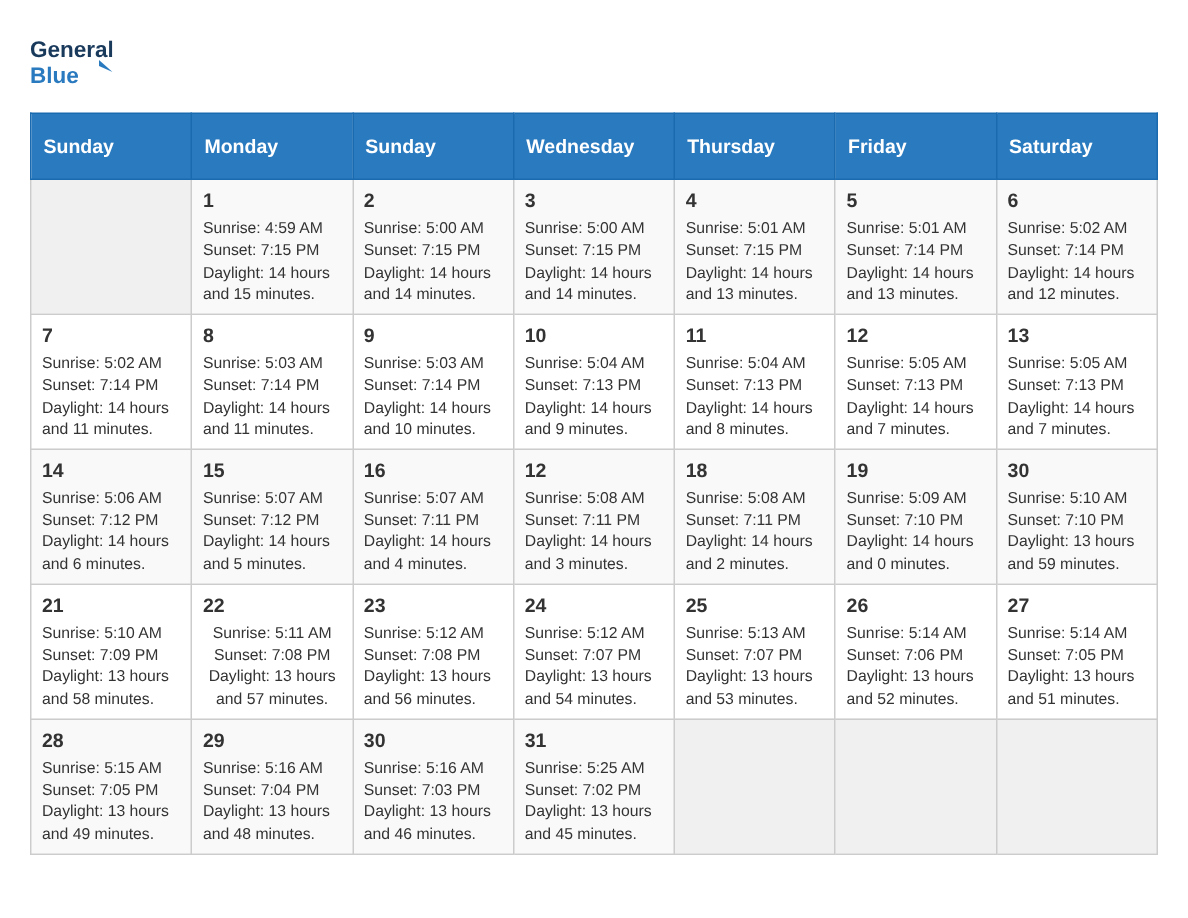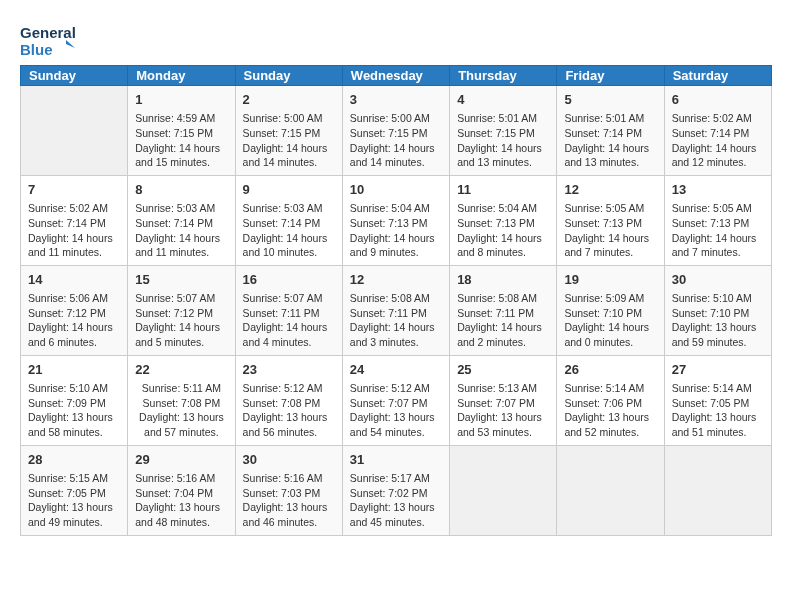--- a/index.html
+++ b/index.html
@@ -7,20 +7,21 @@
       font-family: Arial, sans-serif;
       background: #fff;
       width: 792px;
       min-height: 612px;
       padding: 20px;
     }
     .header {
       display: flex;
       justify-content: space-between;
       align-items: flex-start;
+      margin-bottom: 10px;
     }
     .logo {
       display: flex;
       align-items: center;
     }
     .title-block {
       text-align: right;
     }
     .month-title {
       font-size: 36px;
@@ -33,21 +34,21 @@
     }
     table {
       width: 100%;
       border-collapse: collapse;
       font-size: 11px;
     }
     thead tr th {
       background-color: #2a7abf;
       color: #fff;
       text-align: left;
-      padding: 2px 8px;
+      padding: 14px 8px;
       font-size: 13px;
       font-weight: bold;
       border: 1px solid #1a6aaf;
     }
     tbody tr td {
       border: 1px solid #ccc;
       vertical-align: top;
       padding: 5px 7px;
       min-height: 80px;
       height: 85px;
@@ -317,21 +318,21 @@
         </td>
         <td>
           <span class="day-num">30</span>
           <div class="cell-info" style="white-space: pre-line;">Sunrise: 5:16 AM
 Sunset: 7:03 PM
 Daylight: 13 hours
 and 46 minutes.</div>
         </td>
         <td>
           <span class="day-num">31</span>
-          <div class="cell-info" style="white-space: pre-line;">Sunrise: 5:17 AM
+          <div class="cell-info" style="white-space: pre-line;">Sunrise: 5:25 AM
 Sunset: 7:02 PM
 Daylight: 13 hours
 and 45 minutes.</div>
         </td>
         <td class="empty-cell"></td>
         <td class="empty-cell"></td>
         <td class="empty-cell"></td>
       </tr>
     </tbody>
 </table>

